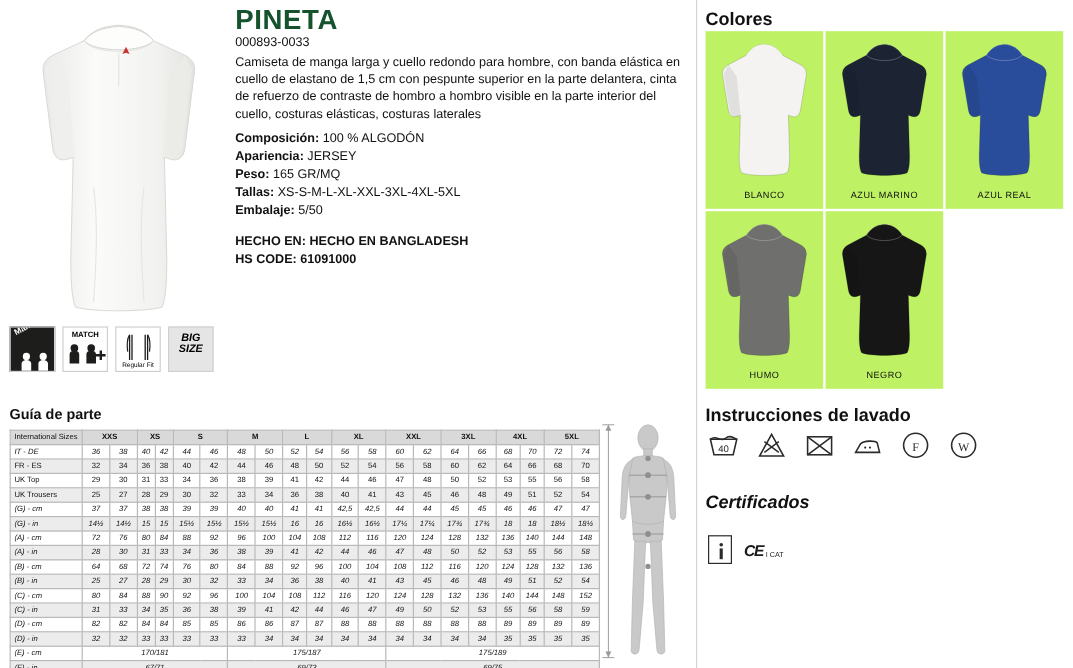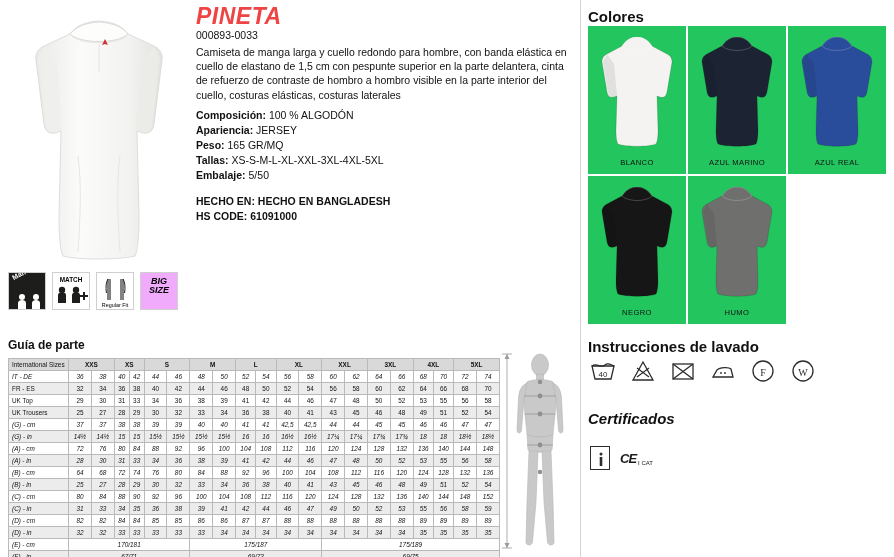--- a/index.html
+++ b/index.html
@@ -20,43 +20,43 @@
 
   .product-photo {
     position:absolute; left:8px; top:6px; width:182px; height:265px;
     background:#ffffff;
   }
   .shirt-wrap { position:absolute; inset:0; }
   .shirt-svg { width:100%; height:100%; display:block; }
 
   .info-block { position:absolute; left:196px; top:4px; width:372px; }
   .prod-title {
-    font-size:23px; font-weight:bold; letter-spacing:0.5px; color:#ef4444;
-    margin:0 0 1px 0; line-height:1.05;font-style:italic;
+    font-size:23px; font-weight:bold; letter-spacing:0.5px; color:#14532d;
+    margin:0 0 1px 0; line-height:1.05;
   }
   .prod-code { font-size:10.5px; color:#111; margin-bottom:4px; }
   .prod-desc { font-size:10.5px; line-height:1.35; color:#111; margin-bottom:6px; }
   .spec-line { font-size:10.5px; line-height:1.43; color:#111; }
   .spec-line b { font-weight:bold; }
   .spacer-8 { height:11px; }
 
   
   .badges { position:absolute; left:8px; top:272px; display:flex; gap:6px; align-items:flex-end; }
   .badge {
     width:38px; height:38px; border:1px solid #cfcfcf; background:#fff;
     position:relative; overflow:hidden;
   }
   .badge.dark { background:#1d1d1b; }
   .badge svg { display:block; }
   .badge-man-word {
     position:absolute; left:2px; top:2px; font-size:7px; font-weight:bold;
     color:#fff; transform:rotate(-28deg); transform-origin:left top;
   }
   .badge-big {
-    background:#f0abfc;
+    background:#e5e5e5;
   }
   .badge-big .bigtext {
     position:absolute; left:0; top:4px; width:100%; text-align:center;
     font-size:9px; font-weight:bold; color:#000; line-height:1.05;
     font-style:italic;
   }
   .badge-match-top {
     position:absolute; left:0; top:3px; width:100%; text-align:center;
     font-size:6.4px; font-weight:bold; color:#000;
   }
@@ -95,21 +95,21 @@
   
   .vdiv { position:absolute; left:580px; top:0; width:1px; height:557px; background:#d4d4d4; }
 
   
   .right-col { position:absolute; left:588px; top:0; width:306px; height:557px; }
   .sect-title { font-size:15px; font-weight:bold; color:#111; }
 
   .colors-title { position:absolute; left:0px; top:8px; }
   .color-grid { position:absolute; left:0px; top:26px; width:300px; display:flex; flex-wrap:wrap; gap:2px; }
   .color-card {
-    width:98px; height:148px; background:#22c55e; position:relative;
+    width:98px; height:148px; background:#bef264; position:relative;
     display:flex; flex-direction:column; align-items:center;
   }
   .color-card .thumb { width:98px; height:126px; position:relative; }
   .color-card .cname {
     font-size:7.6px; letter-spacing:0.4px; color:#111; text-align:center; width:100%;
     position:absolute; bottom:7px; left:0;
   }
 
   .wash-title { position:absolute; left:0px; top:338px; }
   .wash-row { position:absolute; left:2px; top:358px; display:flex; gap:14px; align-items:center; }
@@ -674,37 +674,37 @@
               <path d="M34 20 C38 14 43 11 49 11 C55 11 60 14 64 20 L79 28 C83 30 84 33 84 36 L79 66 C78 71 75 72 72 71 L69 70 L70 104 C70 113 69 116 68 118 C61 121 37 121 30 118 C29 116 28 113 28 104 L29 70 L26 71 C23 72 20 71 19 66 L14 36 C14 33 15 30 19 28 Z" fill="#2a4d9b" stroke="rgba(0,0,0,0.18)" stroke-width="0.7"></path>
               <path d="M19 28 L15 36 L20 66 C21 71 24 72 27 71 L29 69 L26 38 Z" fill="rgba(0,0,0,0.08)"></path>
               <path d="M34 20 C40 26 58 26 64 20 C60 14 55 11 49 11 C43 11 38 14 34 20 Z" fill="#2a4d9b" stroke="rgba(255,255,255,0.25)" stroke-width="0.8"></path>
             </svg>
           </div>
           <div class="cname">AZUL REAL</div>
         </div>
         <div class="color-card">
           <div class="thumb">
             <svg width="98" height="126" viewBox="0 0 98 126" style="display: block;">
+              <path d="M34 20 C38 14 43 11 49 11 C55 11 60 14 64 20 L79 28 C83 30 84 33 84 36 L79 66 C78 71 75 72 72 71 L69 70 L70 104 C70 113 69 116 68 118 C61 121 37 121 30 118 C29 116 28 113 28 104 L29 70 L26 71 C23 72 20 71 19 66 L14 36 C14 33 15 30 19 28 Z" fill="#6f6f6e" stroke="rgba(0,0,0,0.18)" stroke-width="0.7"></path>
+              <path d="M19 28 L15 36 L20 66 C21 71 24 72 27 71 L29 69 L26 38 Z" fill="rgba(0,0,0,0.08)"></path>
+              <path d="M34 20 C40 26 58 26 64 20 C60 14 55 11 49 11 C43 11 38 14 34 20 Z" fill="#6f6f6e" stroke="rgba(255,255,255,0.25)" stroke-width="0.8"></path>
+            </svg>
+          </div>
+          <div class="cname">HUMO</div>
+        </div>
+        <div class="color-card">
+          <div class="thumb">
+            <svg width="98" height="126" viewBox="0 0 98 126" style="display: block;">
               <path d="M34 20 C38 14 43 11 49 11 C55 11 60 14 64 20 L79 28 C83 30 84 33 84 36 L79 66 C78 71 75 72 72 71 L69 70 L70 104 C70 113 69 116 68 118 C61 121 37 121 30 118 C29 116 28 113 28 104 L29 70 L26 71 C23 72 20 71 19 66 L14 36 C14 33 15 30 19 28 Z" fill="#161616" stroke="rgba(0,0,0,0.18)" stroke-width="0.7"></path>
               <path d="M19 28 L15 36 L20 66 C21 71 24 72 27 71 L29 69 L26 38 Z" fill="rgba(0,0,0,0.08)"></path>
               <path d="M34 20 C40 26 58 26 64 20 C60 14 55 11 49 11 C43 11 38 14 34 20 Z" fill="#161616" stroke="rgba(255,255,255,0.25)" stroke-width="0.8"></path>
             </svg>
           </div>
           <div class="cname">NEGRO</div>
         </div>
-        <div class="color-card">
-          <div class="thumb">
-            <svg width="98" height="126" viewBox="0 0 98 126" style="display: block;">
-              <path d="M34 20 C38 14 43 11 49 11 C55 11 60 14 64 20 L79 28 C83 30 84 33 84 36 L79 66 C78 71 75 72 72 71 L69 70 L70 104 C70 113 69 116 68 118 C61 121 37 121 30 118 C29 116 28 113 28 104 L29 70 L26 71 C23 72 20 71 19 66 L14 36 C14 33 15 30 19 28 Z" fill="#6f6f6e" stroke="rgba(0,0,0,0.18)" stroke-width="0.7"></path>
-              <path d="M19 28 L15 36 L20 66 C21 71 24 72 27 71 L29 69 L26 38 Z" fill="rgba(0,0,0,0.08)"></path>
-              <path d="M34 20 C40 26 58 26 64 20 C60 14 55 11 49 11 C43 11 38 14 34 20 Z" fill="#6f6f6e" stroke="rgba(255,255,255,0.25)" stroke-width="0.8"></path>
-            </svg>
-          </div>
-          <div class="cname">HUMO</div>
-        </div>
       </div>
 
     <div class="sect-title wash-title">Instrucciones de lavado</div>
 
     <div class="wash-row">
       <div class="wash-icon">
         <svg width="26" height="26" viewBox="0 0 26 26" aria-hidden="true">
           <path d="M2 8 L24 8 L21 21 L5 21 Z" fill="none" stroke="#2b2b2b" stroke-width="1.3"></path>
           <path d="M2 8 C7 4 11 11 15 7 C18 4 21 7 24 8" fill="none" stroke="#2b2b2b" stroke-width="1.3"></path>
           <text x="13" y="19" font-size="8" font-family="Liberation Sans, sans-serif" text-anchor="middle" fill="#2b2b2b">40</text>

